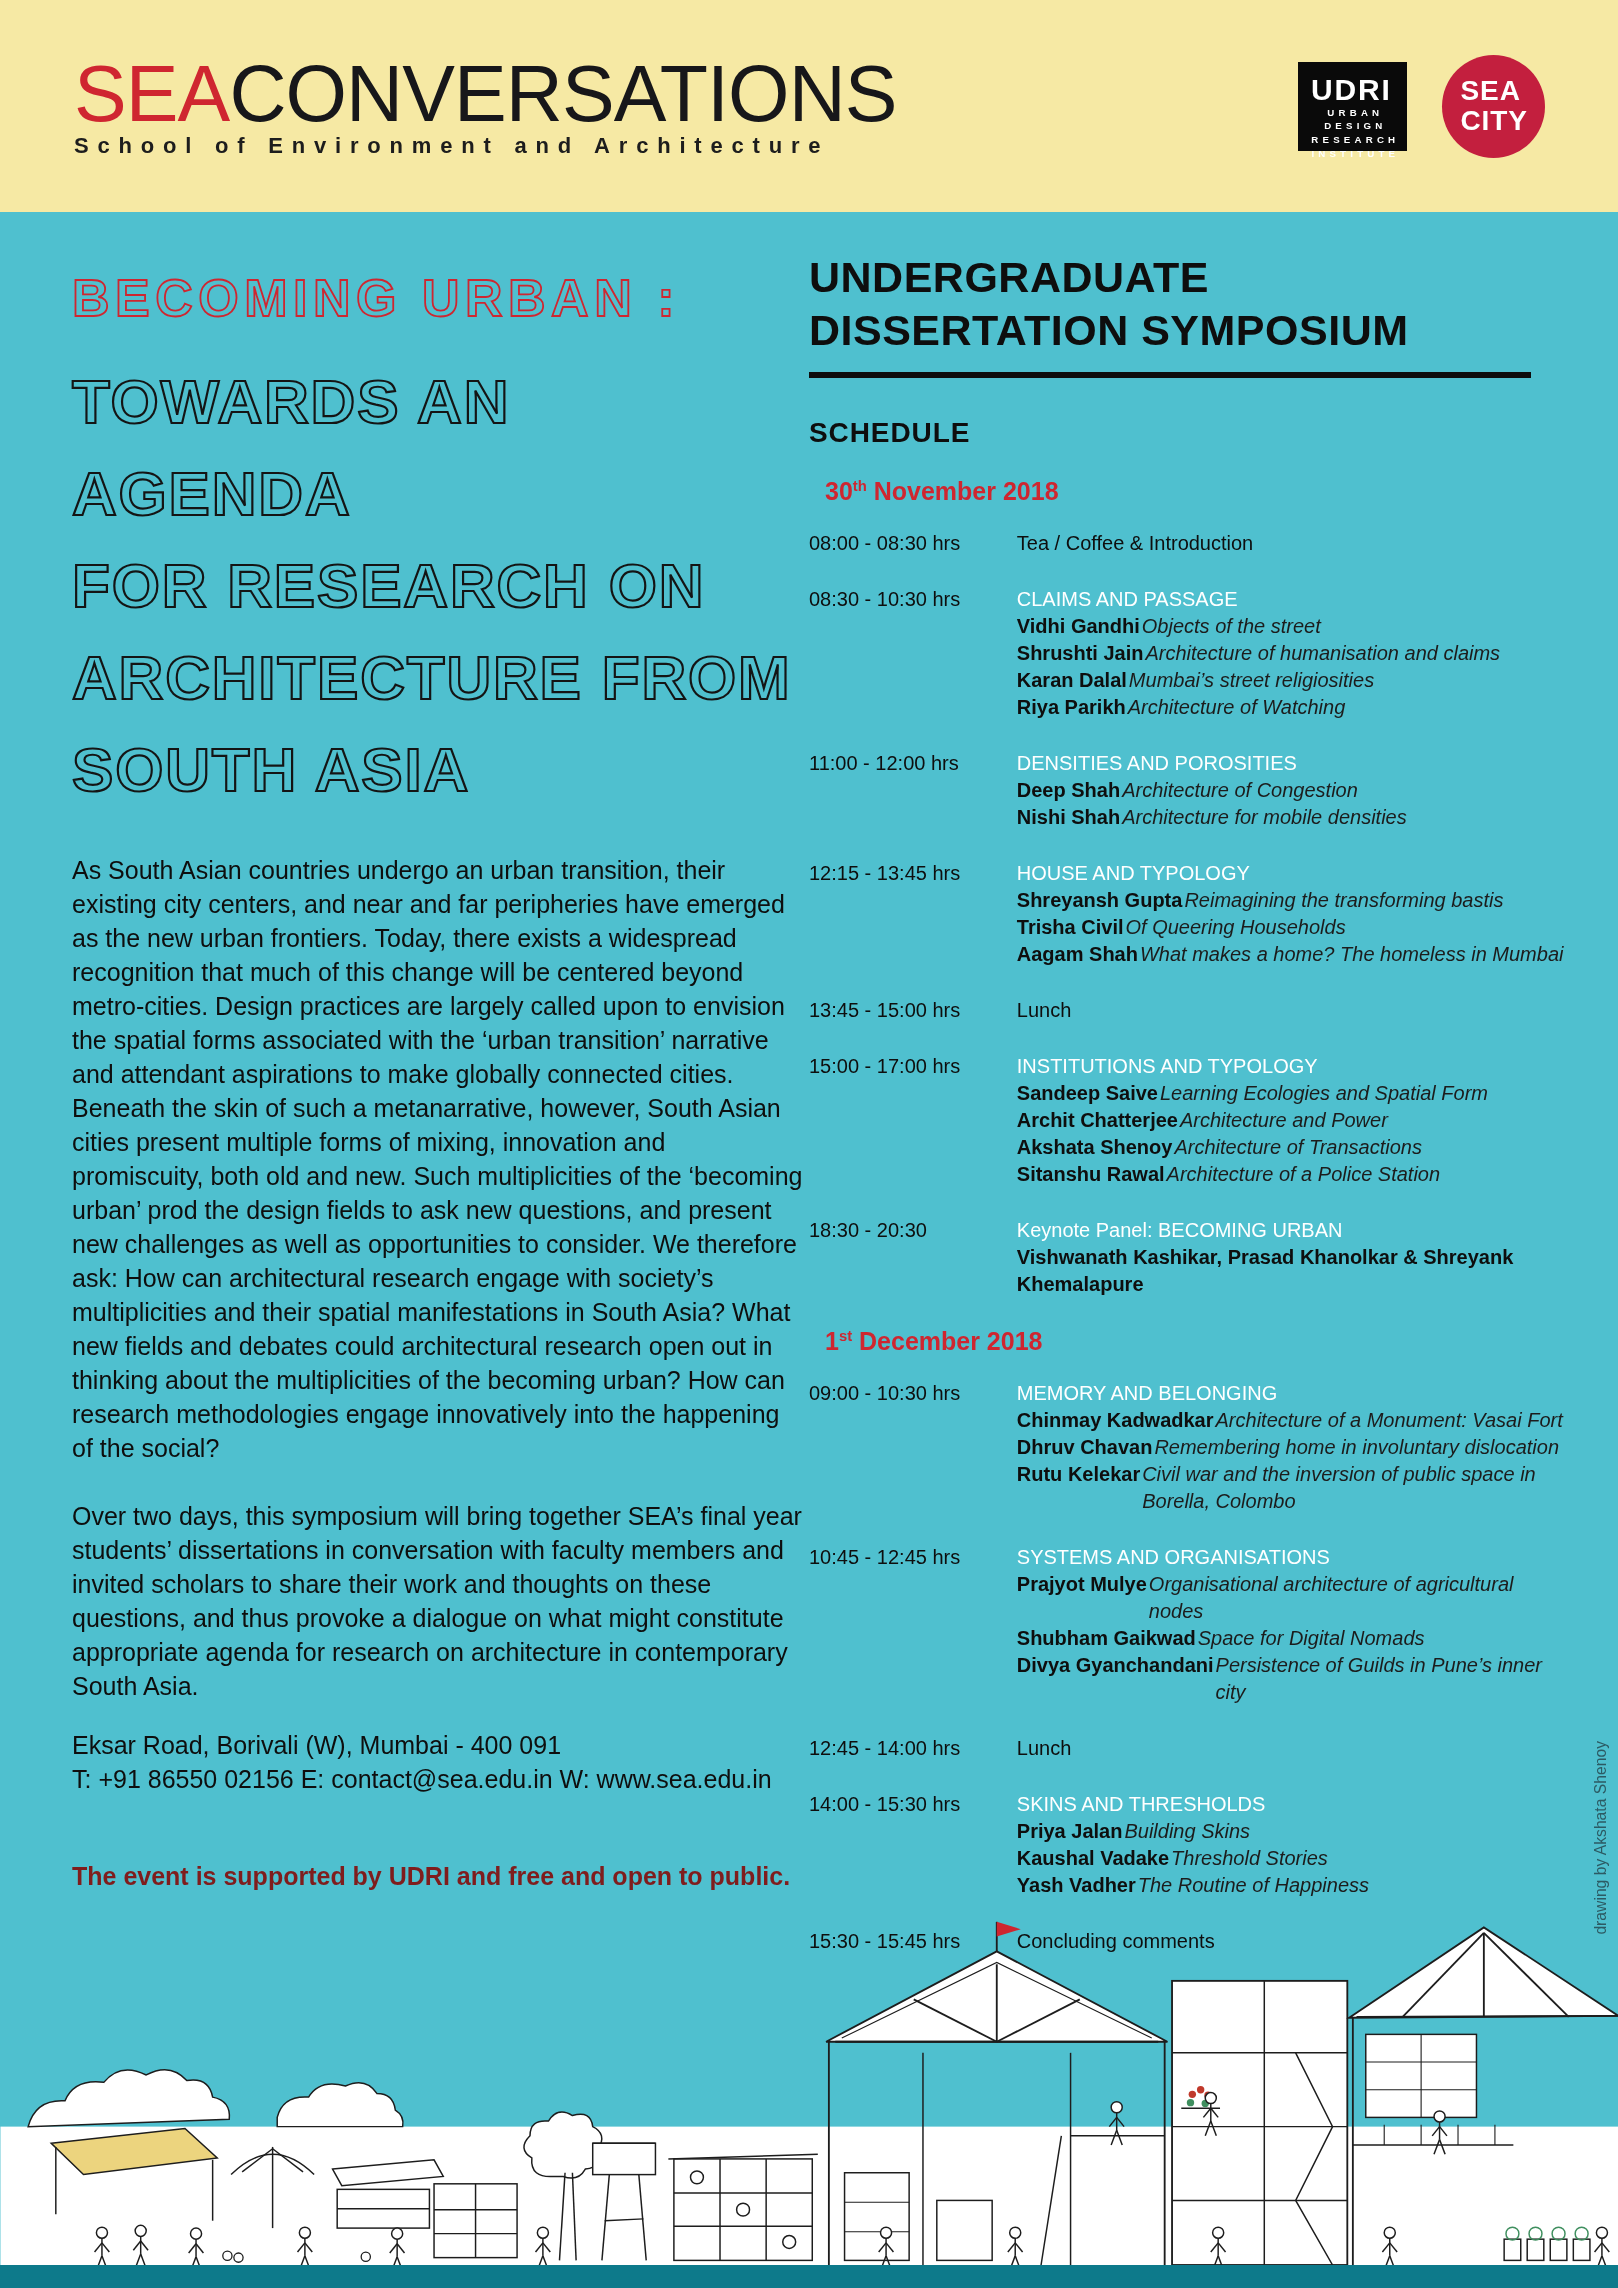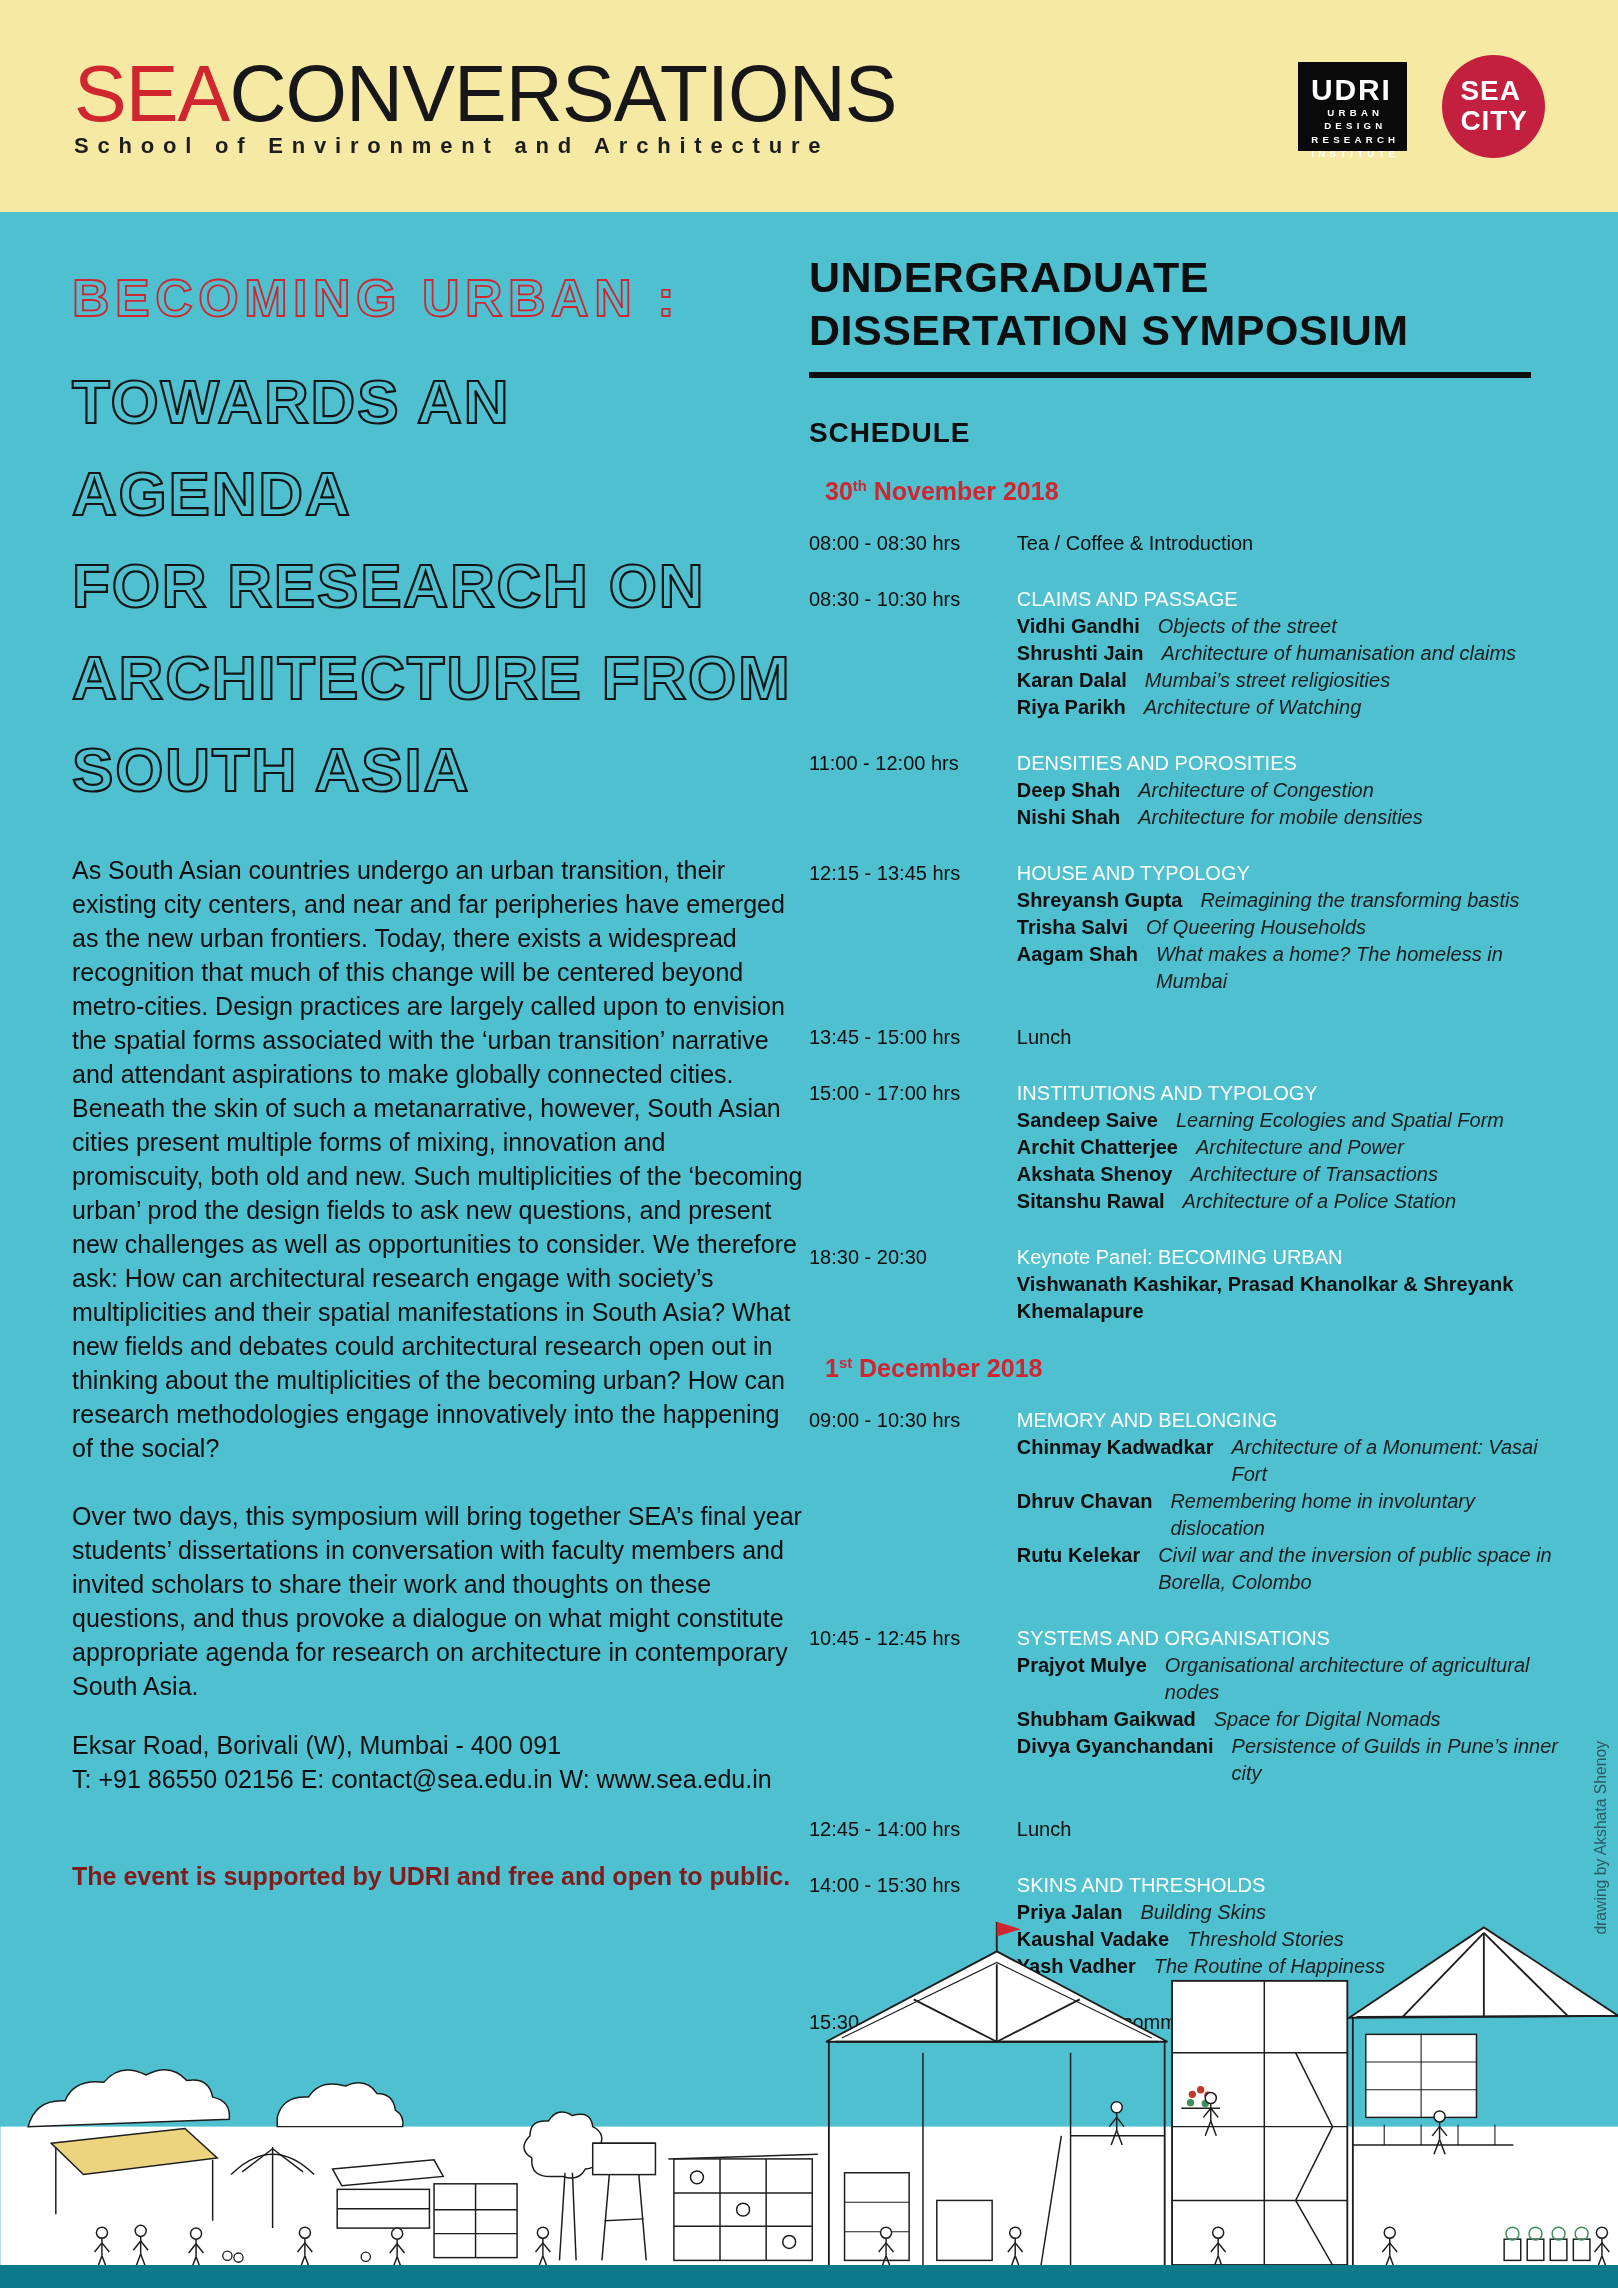--- a/index.html
+++ b/index.html
@@ -54,21 +54,21 @@
   .right-col{position:absolute;left:809px;top:251px;width:757px;color:#0e0e0e;}
   .sym-title{font-size:43px;font-weight:700;line-height:53px;margin:0;letter-spacing:0.5px;}
   .rule{height:6.5px;background:#0d0d0d;width:722px;margin-top:14.8px;}
   .sched-label{font-size:28px;font-weight:700;letter-spacing:0.9px;margin:39px 0 0 0;}
   .day-date{font-size:25px;font-weight:700;color:var(--red,#cf2630);margin:28px 0 24px 16px;}
   .day-date sup{font-size:14.8px;}
   .slot{display:flex;margin-bottom:29px;font-size:20px;line-height:27px;}
   .slot-time{flex:0 0 206px;}
   .slot-body{flex:1;padding-left:1.8px;}
   .slot-topic.white{color:#ffffff;}
-  .talk{display:flex;gap:18px;}
+  .talk{display:flex;gap:2px;}
   .talk-name{font-weight:700;white-space:nowrap;}
   .talk-title{font-style:italic;color:#1c1c1c;}
   .slot-note{font-weight:700;}
   
   .credit{
     position:absolute;right:9.2px;top:1741px;writing-mode:vertical-rl;transform:rotate(180deg);
     font-size:15.7px;color:#2c5a63;
   }
   .artwork{position:absolute;left:0;bottom:24px;width:1619px;height:369px;}
   .footer-bar{position:absolute;left:0;bottom:0;width:100%;height:24px;background:var(--footer,#0d7a8b);}
@@ -193,21 +193,21 @@
     <div class="slot-time">12:15 - 13:45 hrs</div>
     <div class="slot-body">
       <div class="slot-topic white">HOUSE AND TYPOLOGY</div>
       <div class="talks">
   <div class="talk">
     <span class="talk-name">Shreyansh Gupta</span>
     <span class="talk-title">Reimagining the transforming bastis</span>
   </div>
 
   <div class="talk">
-    <span class="talk-name">Trisha Salvi</span>
+    <span class="talk-name">Trisha Civil</span>
     <span class="talk-title">Of Queering Households</span>
   </div>
 
   <div class="talk">
     <span class="talk-name">Aagam Shah</span>
     <span class="talk-title">What makes a home? The homeless in Mumbai</span>
   </div>
 </div>
 
     </div>

